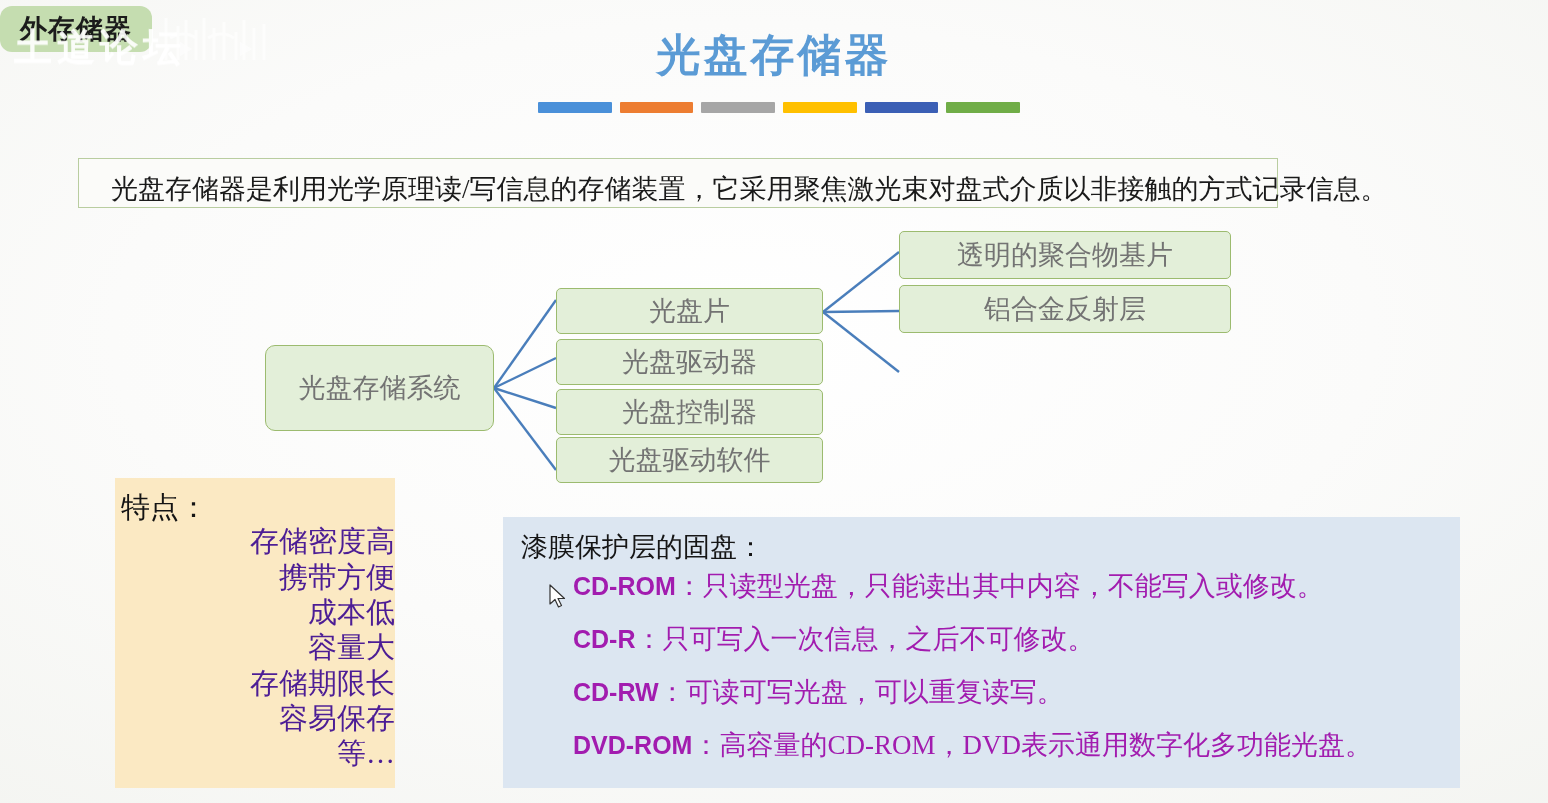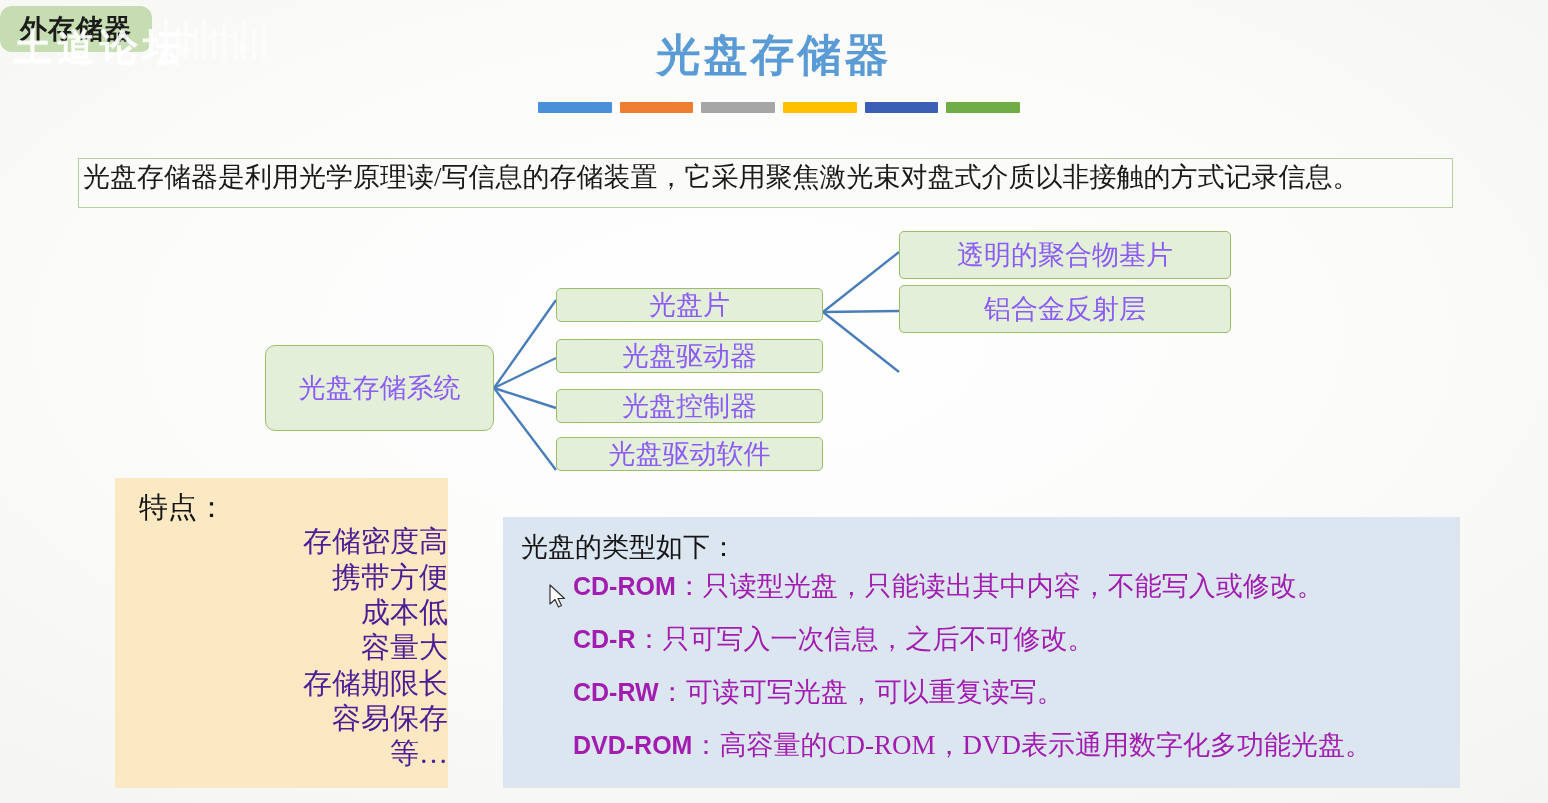--- a/index.html
+++ b/index.html
@@ -93,28 +93,28 @@
   .title-bars span {
     flex: 1 1 0;
     border-radius: 1px;
   }
 
   
   .intro-box {
     position: absolute;
     left: 78px;
     top: 158px;
-    width: 1375px;
+    width: 1200px;
     height: 50px;
     box-sizing: border-box;
     border: 1px solid #b9cda0;
     background: #fbfbf9;
     display: flex;
-    align-items: flex-start;
-    padding-left: 4px;
+    align-items: flex-end;
+    padding-left: 32px;
   }
   .intro-text {
     font-size: 27px;
     color: #1a1a1a;
     white-space: nowrap;
     letter-spacing: 0px;
   }
 
   
   .diagram {
@@ -126,34 +126,34 @@
   }
   .node {
     position: absolute;
     box-sizing: border-box;
     background: #e3efd9;
     border: 1px solid #9cbb6f;
     display: flex;
     align-items: center;
     justify-content: center;
     font-size: 27px;
-    color: #8b5cf6;
+    color: #737373;
     white-space: nowrap;
   }
   .node.root {
     left: 265px;
     top: 345px;
     width: 229px;
     height: 86px;
     border-radius: 10px;
   }
   .node.mid {
     left: 556px;
     width: 267px;
-    height: 34px;
+    height: 46px;
     border-radius: 5px;
   }
   .node.mid.m0 { top: 288px; }
   .node.mid.m1 { top: 339px; text-align: right; }
   .node.mid.m2 { top: 389px; }
   .node.mid.m3 { top: 437px; }
   .node.leaf {
     left: 899px;
     width: 332px;
     height: 48px;
@@ -161,25 +161,25 @@
   }
   .node.leaf.l0 { top: 231px; }
   .node.leaf.l1 { top: 285px; }
   .node.leaf.l2 { top: 340px; }
 
   
   .features-box {
     position: absolute;
     left: 115px;
     top: 478px;
-    width: 333px;
+    width: 280px;
     height: 310px;
     box-sizing: border-box;
     background: #fbe9c3;
-    padding: 12px 0 0 24px;
+    padding: 12px 0 0 6px;
   }
   .features-title {
     font-size: 29px;
     color: #141414;
     line-height: 1.18;
   }
   .features-list {
     margin: 0;
     padding: 0 0 0 52px;
     list-style: none;
@@ -313,21 +313,21 @@
       <li>携带方便</li>
       <li>成本低</li>
       <li>容量大</li>
       <li>存储期限长</li>
       <li>容易保存</li>
       <li>等…</li>
     </ul>
   </div>
 
   <div class="types-box">
-    <div class="types-title">光盘的类型如下：</div>
+    <div class="types-title">漆膜保护层的固盘：</div>
     <ul class="types-list">
       <li>
         <span class="code">CD-ROM</span><span>：只读型光盘，只能读出其中内容，不能写入或修改。</span>
       </li>
       <li>
         <span class="code">CD-R</span><span>：只可写入一次信息，之后不可修改。</span>
       </li>
       <li>
         <span class="code">CD-RW</span><span>：可读可写光盘，可以重复读写。</span>
       </li>

